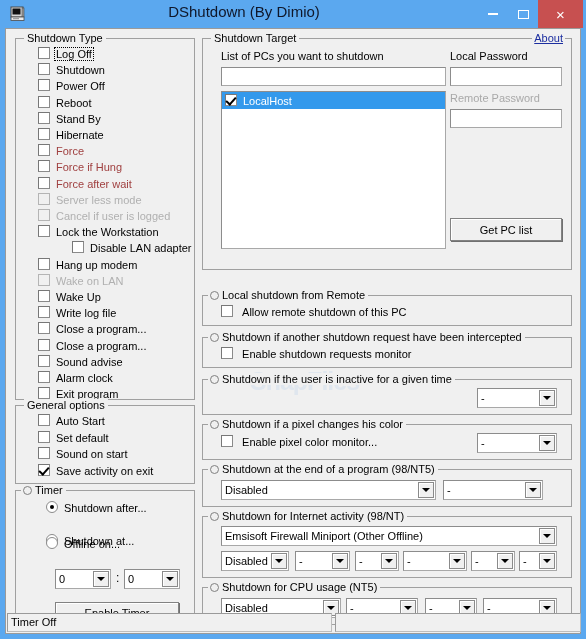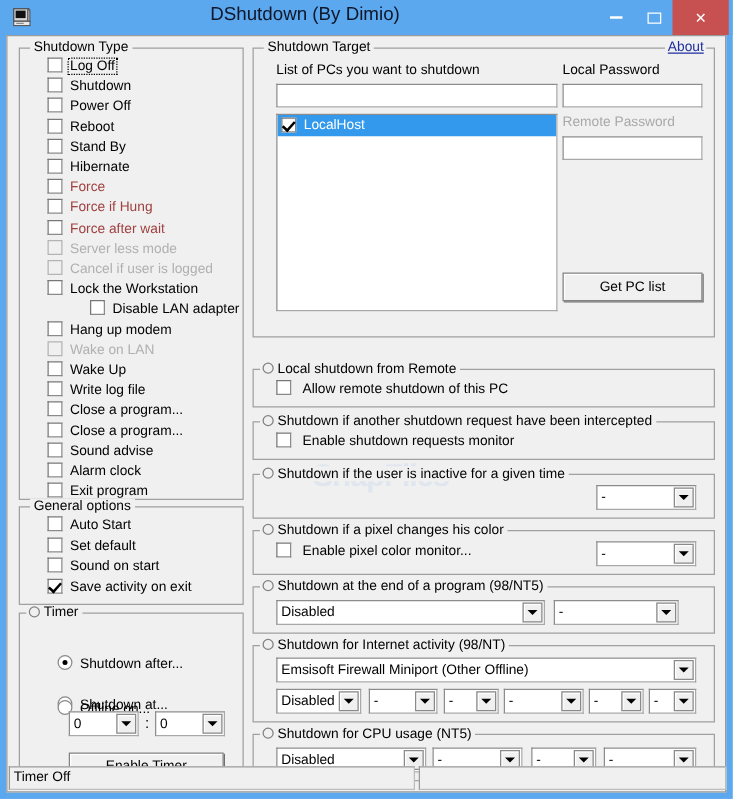--- a/index.html
+++ b/index.html
@@ -79,21 +79,21 @@
   .cbox.chk::after{
     content:"";position:absolute;left:2px;top:0px;
     width:4px;height:8px;border:solid #000;border-width:0 2px 2px 0;
     transform:rotate(42deg);
   }
   .cblabel{display:inline-block;margin-left:6px;font-size:11px;color:#000;vertical-align:middle;}
   .cblabel.red{color:#a04040;}
   .cblabel.grey{color:#b0b0b0;}
   .cblabel.focus{outline:1px dotted #000;padding:0 1px;margin-left:5px;}
   
-  .rrow{position:absolute;height:16px;white-space:nowrap;margin-top:24px;}
+  .rrow{position:absolute;height:16px;white-space:nowrap;}
   .rdo{
     display:inline-block;width:12px;height:12px;border-radius:50%;
     border:1px solid #8a8a8a;background:#fff;box-sizing:border-box;
     vertical-align:middle;position:relative;top:-1px;
   }
   .rdo.sel::after{
     content:"";position:absolute;left:3px;top:3px;width:4px;height:4px;
     border-radius:50%;background:#000;
   }
   .rlabel{display:inline-block;margin-left:6px;font-size:11px;color:#000;vertical-align:middle;}

